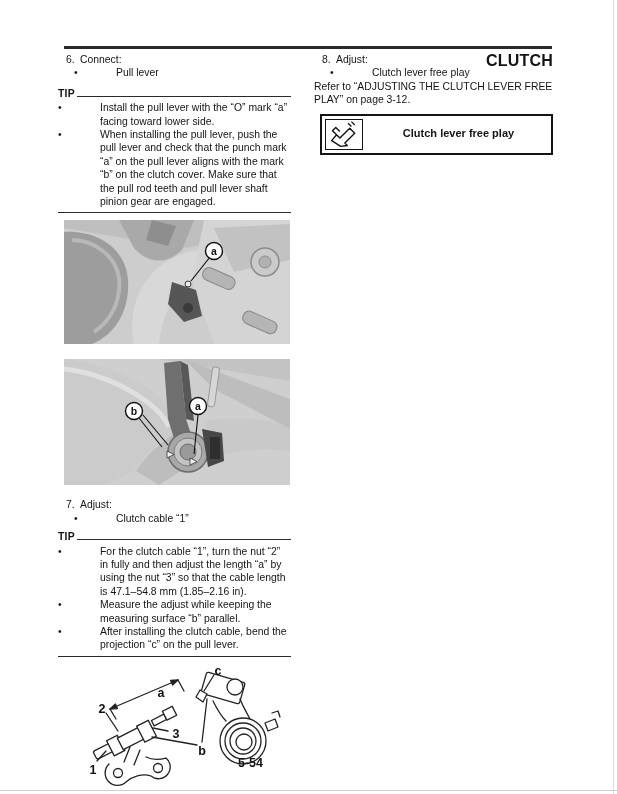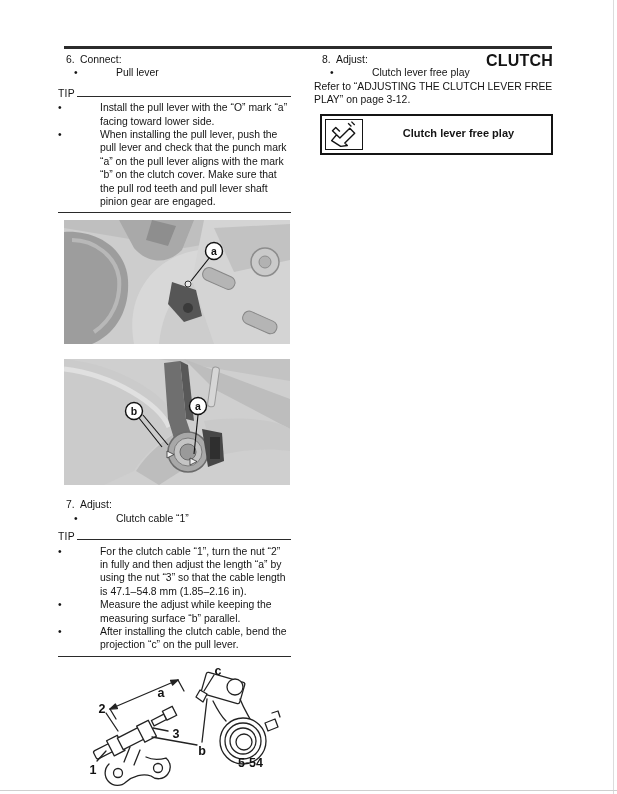--- a/index.html
+++ b/index.html
@@ -12,21 +12,21 @@
   .edge-bottom{position:absolute;left:0;top:790px;width:617px;height:1px;background:#cfcfcf;}
   .col-left{position:absolute;left:58px;top:53px;width:233px;}
   .col-right{position:absolute;left:314px;top:53px;width:239px;}
   .step{display:flex;margin-left:8px;}
   .step-num{width:14px;flex:none;}
   .sub{margin-left:16px;}
   .b{display:flex;}
   .dot{width:9px;flex:none;}
   .bt{flex:1;padding-left:33px;}
   .tip-row{display:flex;align-items:baseline;margin-top:6px;}
-  .tip-label{font-weight:normal;letter-spacing:.2px;}
+  .tip-label{font-weight:bold;letter-spacing:.2px;}
   .tip-rule{flex:1;border-bottom:1.2px solid #2a2a2a;margin-left:2px;height:10px;}
   .tip-bullets{margin-top:1px;}
   .end-rule{border-top:1.2px solid #2a2a2a;margin-top:4px;}
   .fig{margin-left:6px;margin-top:7px;font-size:0;}
   .fig-diagram{margin-left:2px;margin-top:4px;font-size:0;}
   .ref{}
   .spec-box{margin-left:6px;margin-top:7px;width:233px;height:41px;border:2px solid #141414;
             box-sizing:border-box;display:flex;align-items:stretch;}
   .spec-icon-cell{width:36px;flex:none;border:1.5px solid #141414;margin:3px;
                   display:flex;align-items:center;justify-content:center;}

